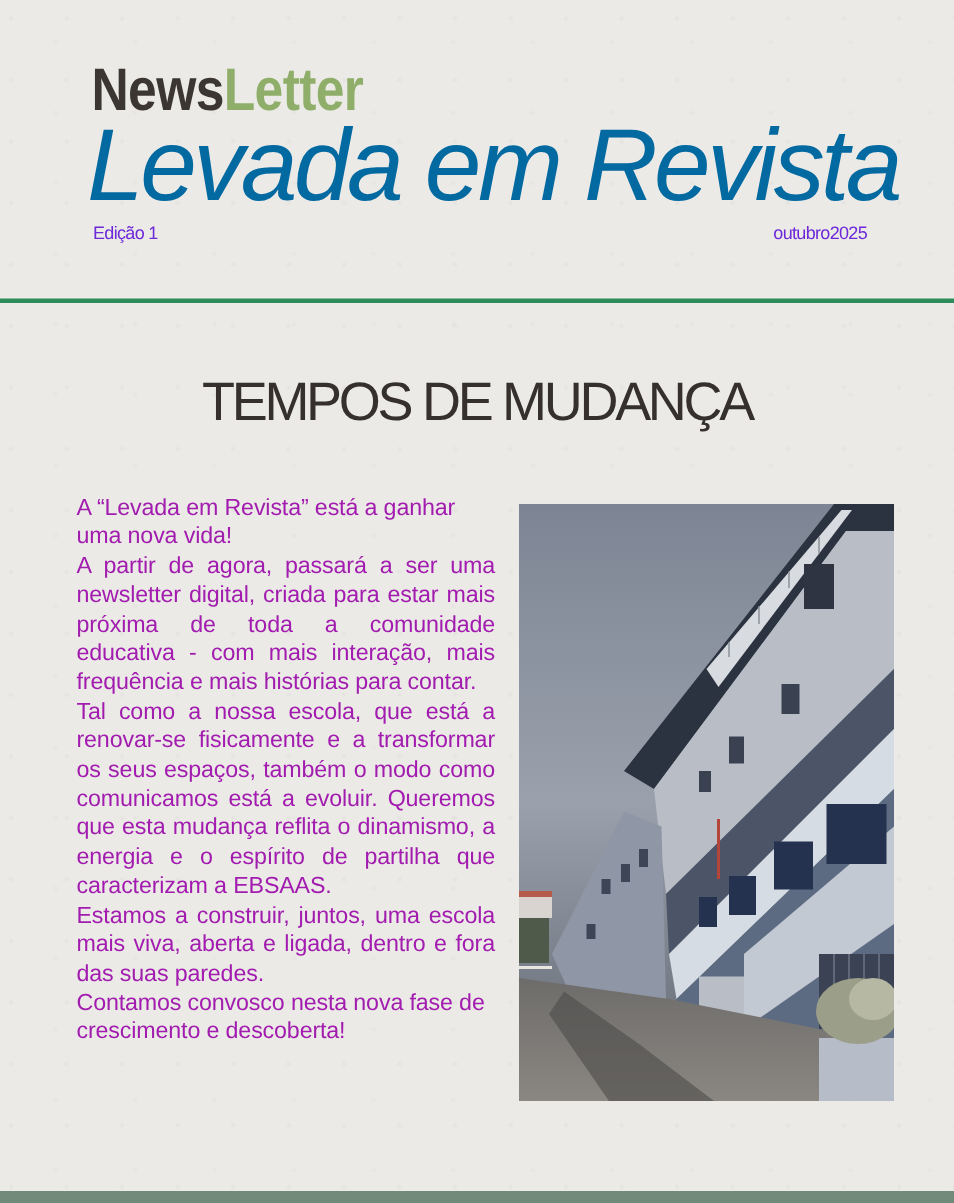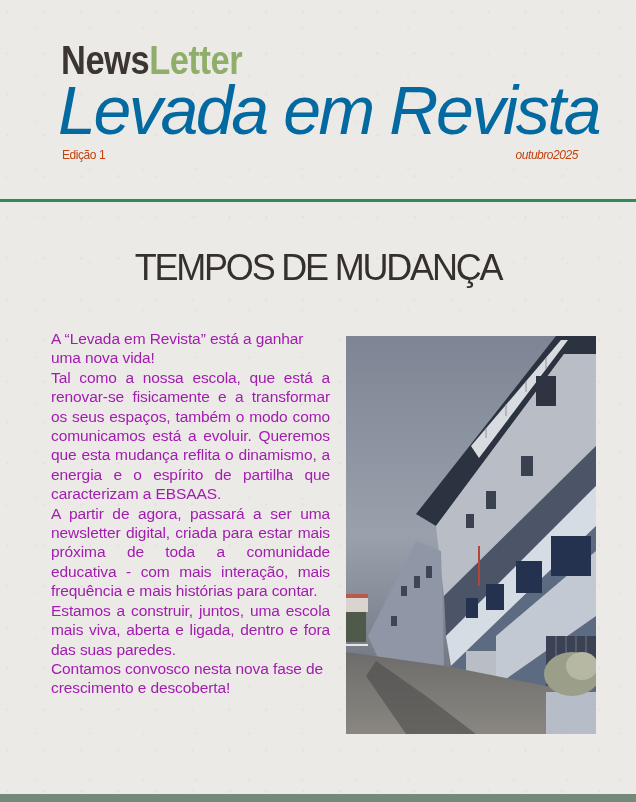--- a/index.html
+++ b/index.html
@@ -27,26 +27,26 @@
   .title {
     position: absolute; left: 58px; top: 74px;
     font-family: "Liberation Sans", sans-serif; font-weight: 400;
     font-size: 68px; line-height: 72px; letter-spacing: -2.4px;
     color: #0369a1; white-space: nowrap; font-style: italic;
   }
 
   .meta {
     position: absolute; top: 146px; left: 62px; width: 516px; height: 18px;
     font-family: "Liberation Sans", sans-serif; font-size: 12px; line-height: 18px;
-    color: #c2410c; letter-spacing: -0.45px; white-space: nowrap;
+    color: #6d28d9; letter-spacing: -0.45px; white-space: nowrap;
   }
   .meta span { position: absolute; top: 0; }
   .meta .edition { left: 0; }
   .meta .school { left: 84px; }
-  .meta .date { right: 0; font-style: italic; }
+  .meta .date { right: 0; }
 
   .rule {
     position: absolute; left: 0; top: 199px; width: 636px; height: 3px;
     background: #2e8b5a;
   }
 
   .headline {
     position: absolute; left: 0; top: 242px; width: 636px; text-align: center;
     font-family: "Liberation Sans", sans-serif; font-weight: 400;
     font-size: 36px; line-height: 52px; letter-spacing: -2.2px; color: #35302d;
@@ -85,22 +85,22 @@
     <span class="edition">Edição 1</span>
     <span class="date">outubro2025</span>
   </div>
 
   <div class="rule"></div>
 
   <h1 class="headline" style="margin:0">TEMPOS DE MUDANÇA</h1>
 
   <div class="body-text">
     <p class="left">A “Levada em Revista” está a ganhar uma nova vida!</p>
+    <p>A partir de agora, passará a ser uma newsletter digital, criada para estar mais próxima de toda a comunidade educativa - com mais interação, mais frequência e mais histórias para contar.</p>
     <p>Tal como a nossa escola, que está a renovar-se fisicamente e a transformar os seus espaços, também o modo como comunicamos está a evoluir. Queremos que esta mudança reflita o dinamismo, a energia e o espírito de partilha que caracterizam a EBSAAS.</p>
-    <p>A partir de agora, passará a ser uma newsletter digital, criada para estar mais próxima de toda a comunidade educativa - com mais interação, mais frequência e mais histórias para contar.</p>
     <p>Estamos a construir, juntos, uma escola mais viva, aberta e ligada, dentro e fora das suas paredes.</p>
     <p class="left">Contamos convosco nesta nova fase de crescimento e descoberta!</p>
   </div>
 
   <div class="photo">
     <svg width="250" height="398" viewBox="0 0 250 398" xmlns="http://www.w3.org/2000/svg">
       <defs>
         <linearGradient id="sky" x1="0" y1="0" x2="0" y2="1">
           <stop offset="0" stop-color="#7d8594"></stop>
           <stop offset="0.5" stop-color="#9aa1ac"></stop>

